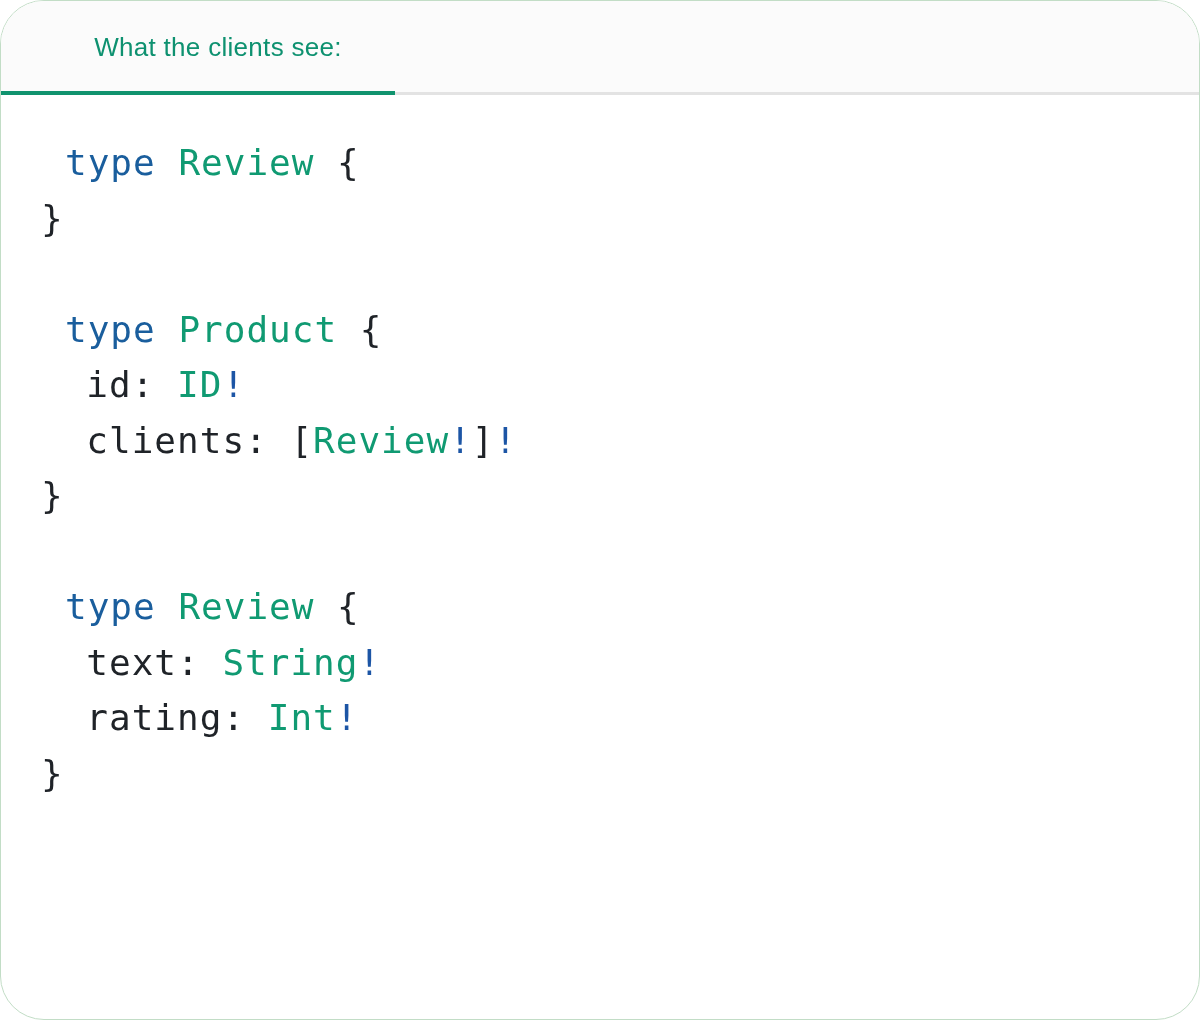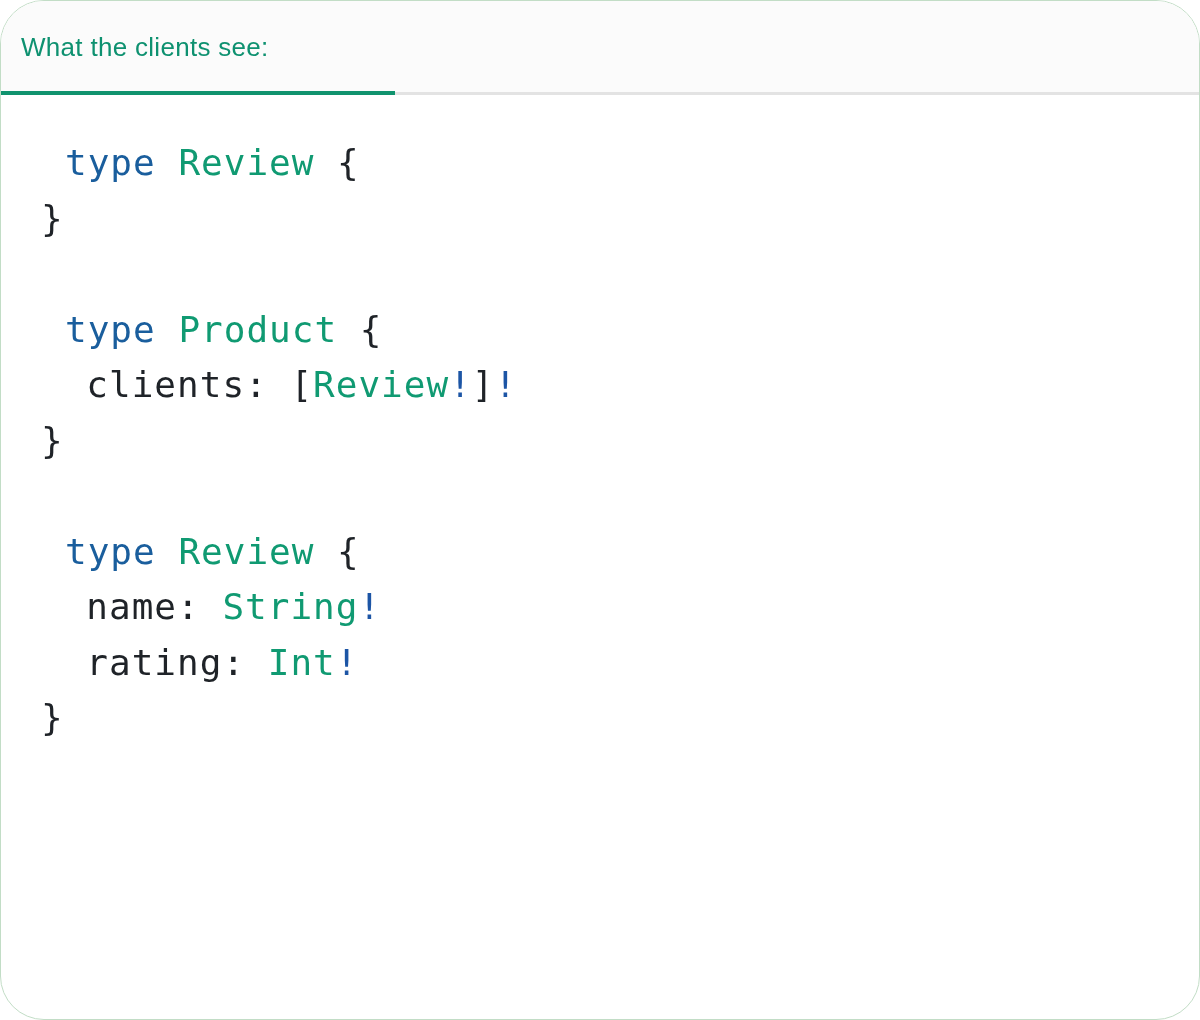--- a/index.html
+++ b/index.html
@@ -36,22 +36,23 @@
     height: 94px;
     background: var(--strip-bg);
     border-bottom: 3px solid var(--divider);
   }
   .tab {
     position: relative;
     width: 394px;
     height: 100%;
     display: flex;
     align-items: center;
-    padding-left: 20px;
+    padding-left: 40px;
     cursor: pointer;
+    justify-content: center;
   }
   .tab-label {
     color: var(--tab-text);
     font-size: 26px;
     font-weight: 500;
     letter-spacing: 0.3px;
     line-height: 1;
   }
   .tab-indicator {
     position: absolute;
@@ -83,21 +84,22 @@
     <div class="tab">
       <span class="tab-label">What the clients see:</span>
       <div class="tab-indicator"></div>
     </div>
   </div>
   <div class="code">
       <div class="code-line"><span class="tok-keyword">type</span><span class="tok-plain"> </span><span class="tok-type">Review</span><span class="tok-plain"> {</span></div>
       <div class="code-line"><span class="tok-plain">}</span></div>
       <div class="code-line"> </div>
       <div class="code-line"><span class="tok-keyword">type</span><span class="tok-plain"> </span><span class="tok-type">Product</span><span class="tok-plain"> {</span></div>
+      <div class="code-line"><span class="tok-plain">  id: </span><span class="tok-type">ID</span><span class="tok-bang">!</span></div>
       <div class="code-line"><span class="tok-plain">  clients: [</span><span class="tok-type">Review</span><span class="tok-bang">!</span><span class="tok-plain">]</span><span class="tok-bang">!</span></div>
       <div class="code-line"><span class="tok-plain">}</span></div>
       <div class="code-line"> </div>
       <div class="code-line"><span class="tok-keyword">type</span><span class="tok-plain"> </span><span class="tok-type">Review</span><span class="tok-plain"> {</span></div>
-      <div class="code-line"><span class="tok-plain">  name: </span><span class="tok-type">String</span><span class="tok-bang">!</span></div>
+      <div class="code-line"><span class="tok-plain">  text: </span><span class="tok-type">String</span><span class="tok-bang">!</span></div>
       <div class="code-line"><span class="tok-plain">  rating: </span><span class="tok-type">Int</span><span class="tok-bang">!</span></div>
       <div class="code-line"><span class="tok-plain">}</span></div>
     </div>
 </div>
 
 </body></html>

